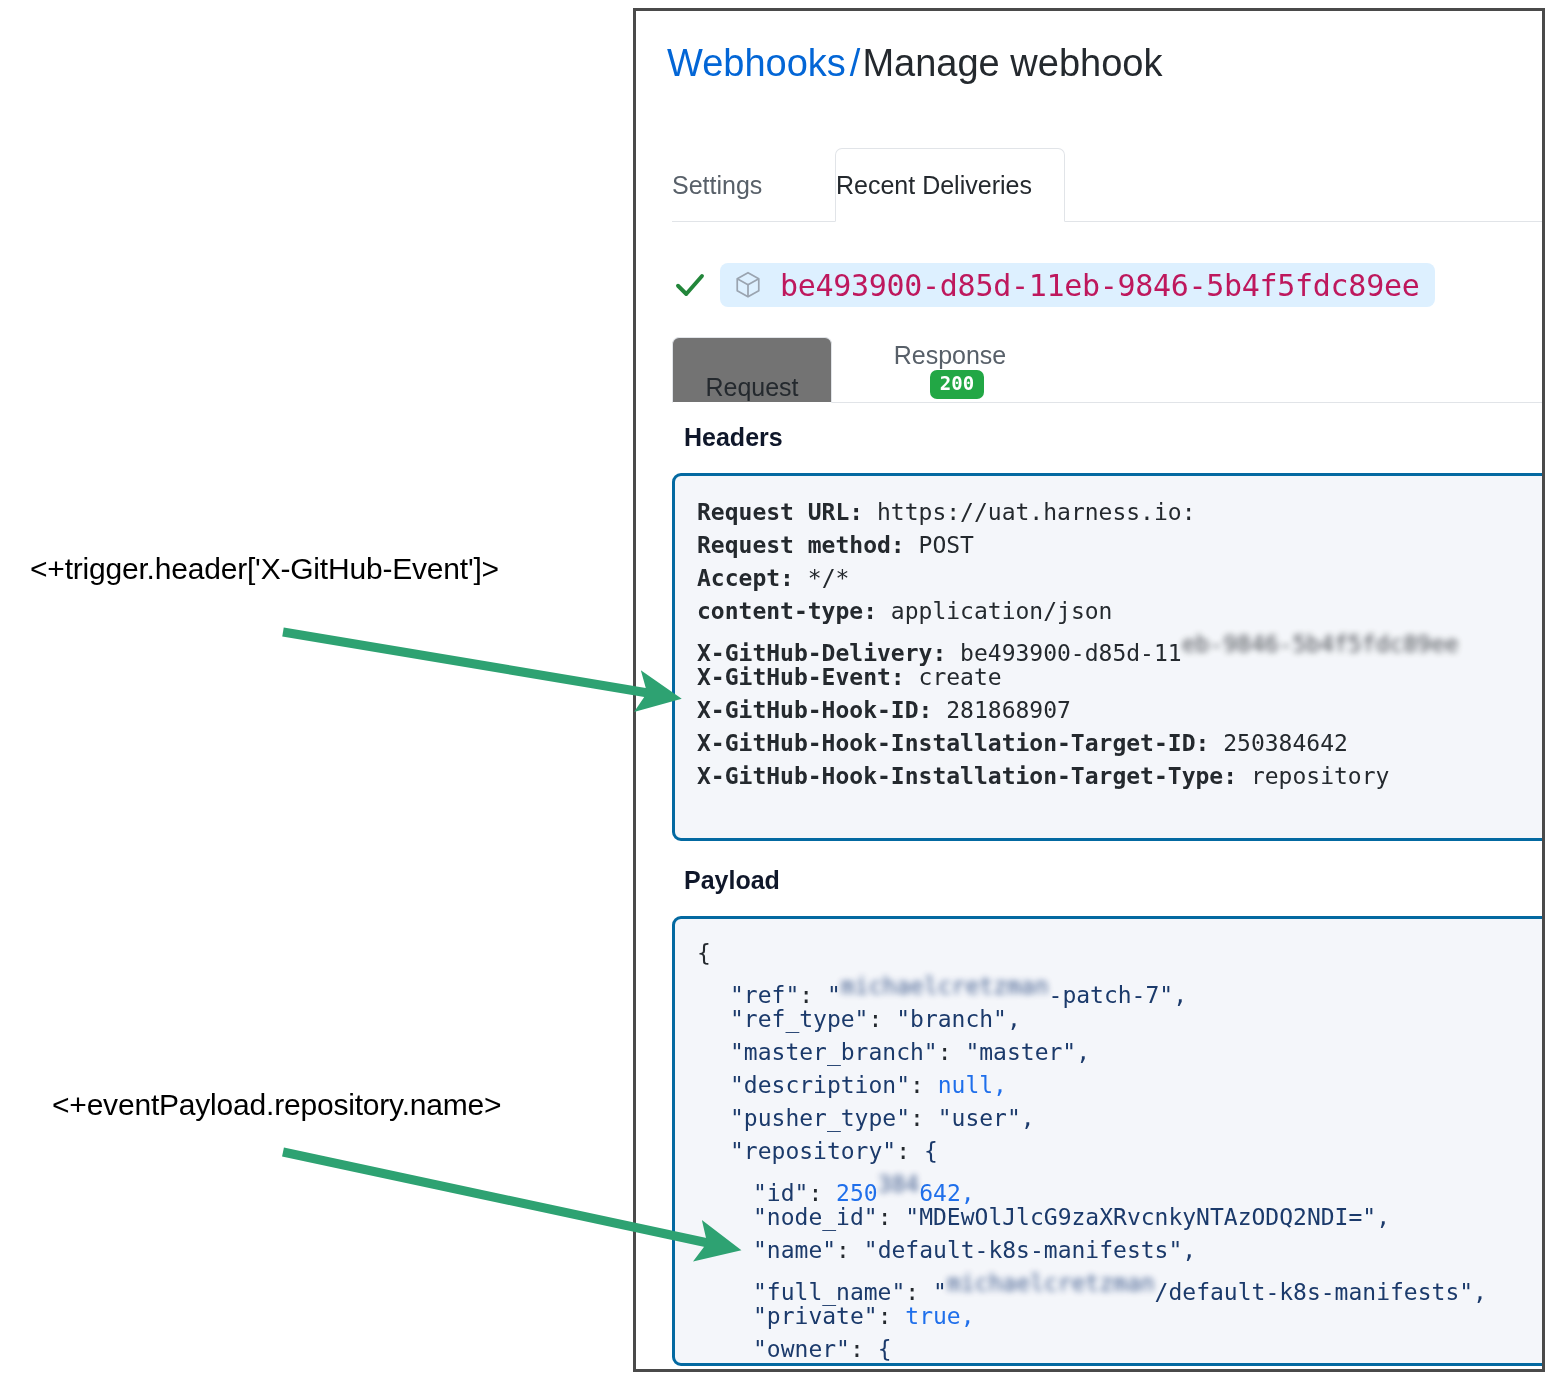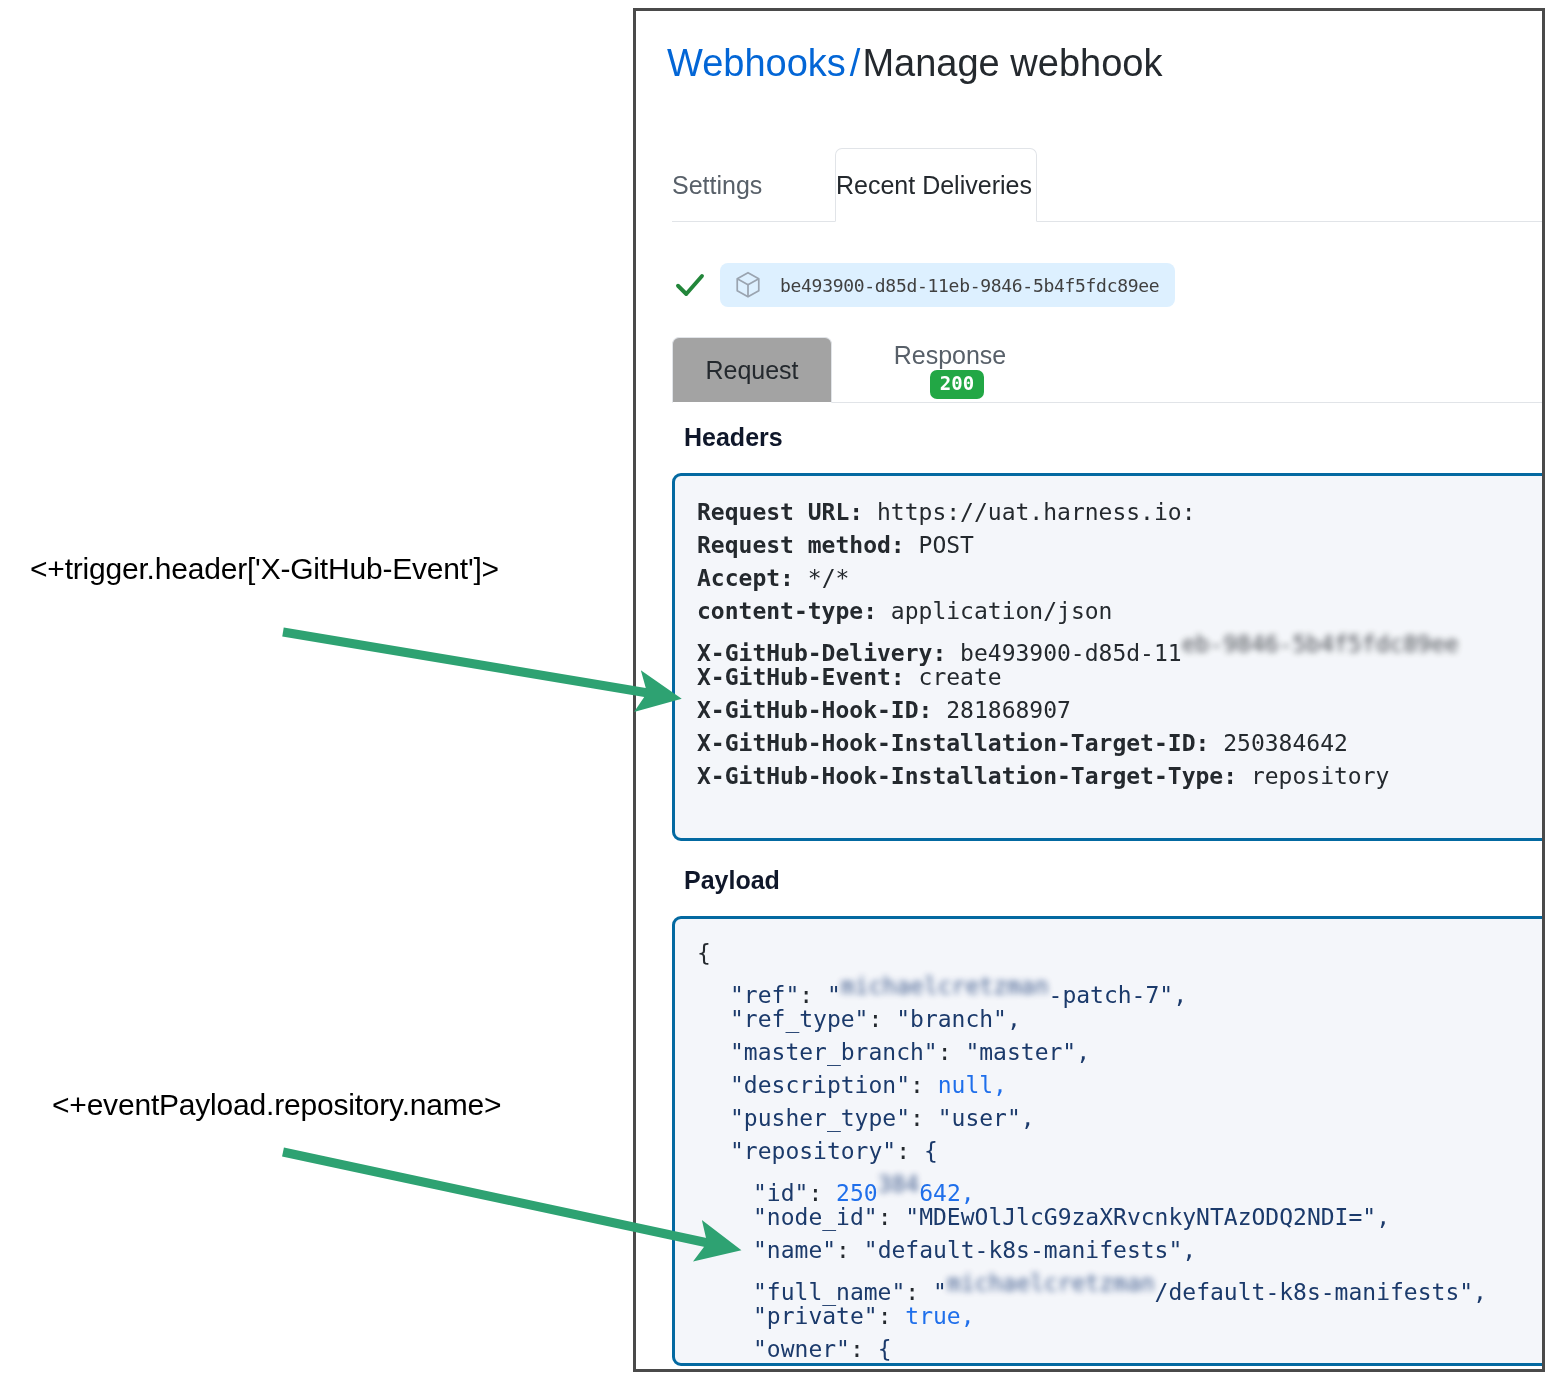--- a/index.html
+++ b/index.html
@@ -105,21 +105,21 @@
   .top-tab.active {
     color: #24292e;
     background: #ffffff;
     border: 1px solid #e1e4e8;
     border-bottom: 1px solid #ffffff;
     border-top-left-radius: 7px;
     border-top-right-radius: 7px;
     z-index: 3;
   }
   #tab-settings { left: 0px;   width: 160px; }
-  #tab-recent   { left: 163px; width: 202px; }
+  #tab-recent   { left: 163px; width: 230px; }
 
   
   #delivery-row {
     position: absolute;
     left: 36px;
     top: 252px;
     display: flex;
     align-items: center;
     height: 44px;
   }
@@ -141,22 +141,22 @@
   }
   #cube-icon {
     width: 28px;
     height: 28px;
     margin-right: 18px;
     flex: 0 0 auto;
     display: block;
   }
   #delivery-id {
     font-family: "DejaVu Sans Mono", monospace;
-    font-size: 18px;
-    color: #404040;
+    font-size: 30px;
+    color: #be185d;
     letter-spacing: -0.3px;
     white-space: nowrap;
   }
 
   
   #rr-tabs {
     position: absolute;
     left: 36px;
     top: 325px;
     width: 870px;
@@ -176,26 +176,27 @@
     height: 66px;
     display: flex;
     align-items: center;
     justify-content: center;
     font-size: 25px;
     color: #586069;
     box-sizing: border-box;
   }
   .rr-tab.active {
     color: #24292e;
-    background: #a3a3a3;
+    background: #737373;
     border: 1px solid #e1e4e8;
     border-bottom: 1px solid #ffffff;
     border-top-left-radius: 7px;
     border-top-right-radius: 7px;
     z-index: 3;
+    align-items: flex-end;
   }
   #tab-request  { left: 0px;   width: 160px; }
   #tab-response { left: 163px; width: 232px; padding-right: 2px; flex-direction: column; }
   #response-badge {
     display: inline-flex;
     align-items: center;
     justify-content: center;
     background: #22a745;
     color: #ffffff;
     font-family: "DejaVu Sans Mono", monospace;

